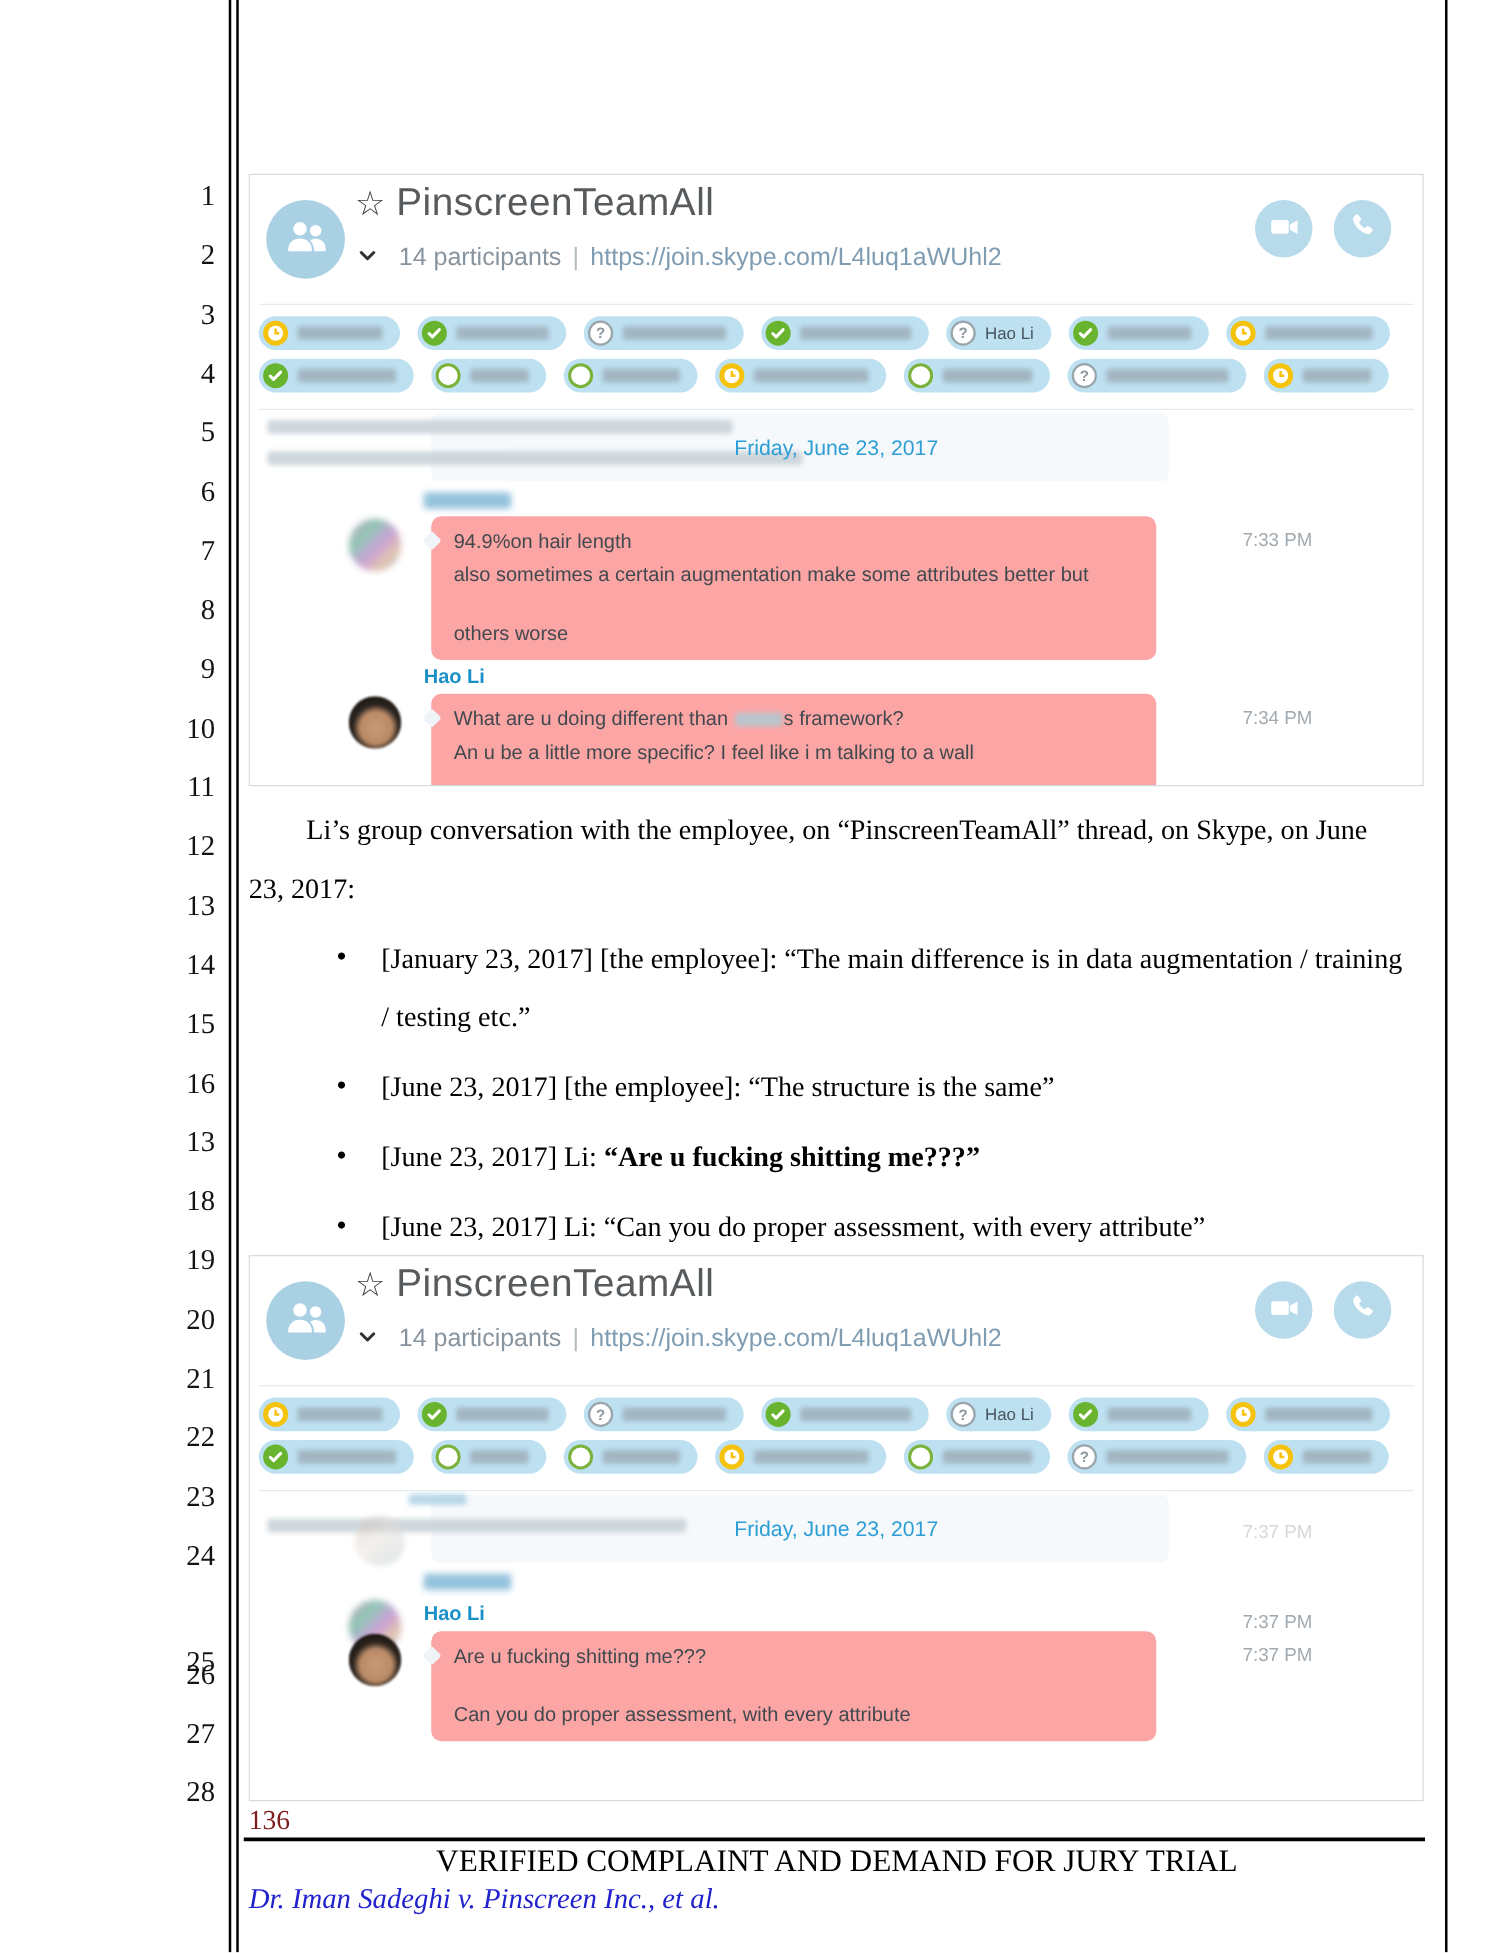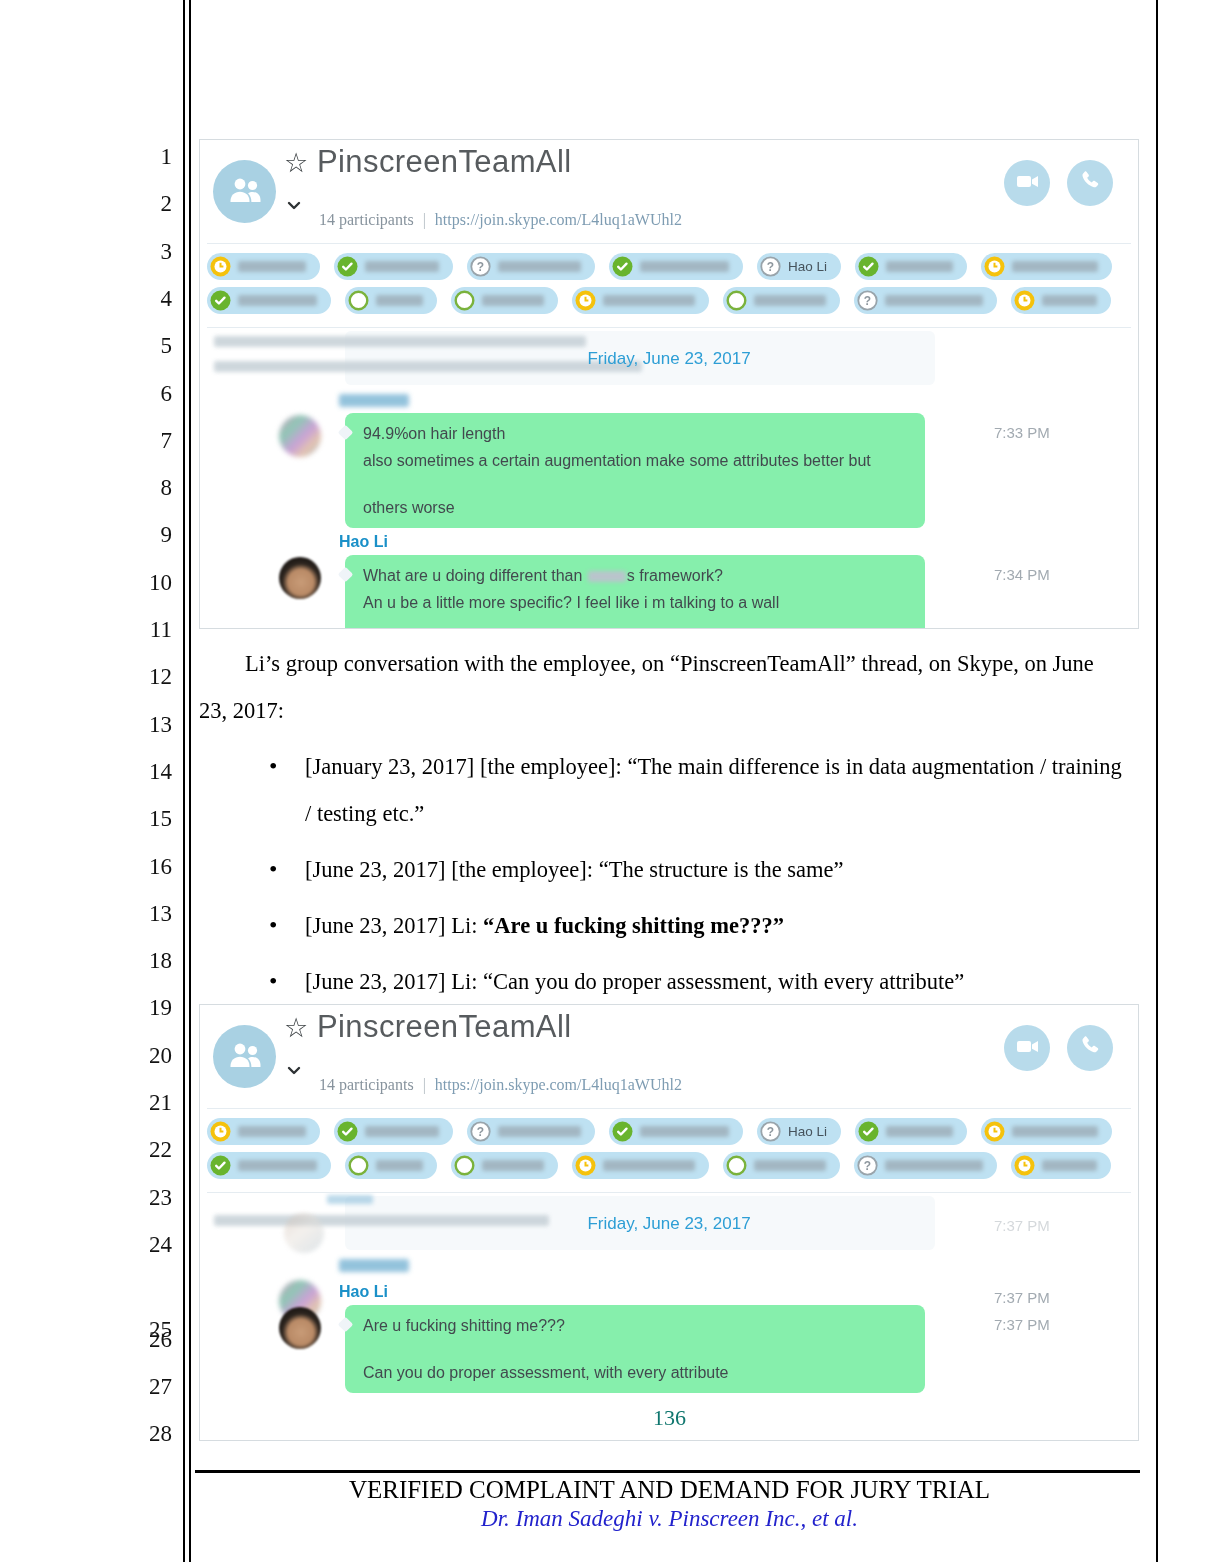--- a/index.html
+++ b/index.html
@@ -16,21 +16,21 @@
   
   .skype{position:absolute;left:199px;width:940px;border:1px solid #d6dce0;background:#fff;
          box-sizing:border-box;overflow:hidden;}
   .sk-head{position:absolute;top:0;left:0;right:0;height:103px;}
   .gavatar{position:absolute;left:13px;top:20px;width:63px;height:63px;border-radius:50%;
            background:#a9d1e3;display:flex;align-items:center;justify-content:center;}
   .sk-star{position:absolute;left:84px;top:10px;font-size:27px;color:#3d4245;line-height:1;}
   .sk-title{position:absolute;left:117px;top:4px;font-size:31px;font-weight:300;color:#575b5e;
             letter-spacing:.4px;white-space:nowrap;}
   .sk-chev{position:absolute;left:87px;top:57px;}
-  .sk-sub{position:absolute;left:119px;top:71px;font-size:16px;color:#87939d;white-space:nowrap;font-family:Liberation Serif, serif;}
+  .sk-sub{position:absolute;left:119px;top:55px;font-size:20px;color:#87939d;white-space:nowrap;}
   .sk-sub .sep{color:#b3bcc2;margin:0 9px;}
   .sk-sub .url{color:#7e9cb2;}
   .cbtn{position:absolute;top:20px;width:46px;height:46px;border-radius:50%;background:#b8dbeb;
         display:flex;align-items:center;justify-content:center;cursor:pointer;}
   .cbtn.video{left:804px}.cbtn.call{left:867px}
   .sk-div{position:absolute;left:7px;right:7px;height:1px;background:#e5ecf1;}
 
   .pillrow{position:absolute;left:7px;right:0;height:28px;display:flex;align-items:center;}
   .pill{display:inline-flex;align-items:center;height:27px;border-radius:14px;background:#bee1f2;
         padding:0 14px 0 3px;margin-right:14px;flex:none;}
@@ -54,46 +54,46 @@
   .msg-name{margin:0 0 0 139px;height:22px;font-size:16px;font-weight:700;color:#1a90c8;
             display:flex;align-items:flex-start;}
   .nblur{display:inline-block;width:70px;height:13px;margin-top:3px;background:#79b4d4;
          filter:blur(2.5px);border-radius:2px;opacity:.8;}
   .msg-row{position:relative;margin-bottom:5px;}
   .mavatar{position:absolute;left:79px;top:2px;width:42px;height:42px;border-radius:50%;cursor:pointer;}
   .av-blur{background:linear-gradient(135deg,#d09cc0 0%,#8fc7b5 30%,#c9a2d6 55%,#e3c4b0 75%,#9fb5c9 100%);
            filter:blur(2.5px);}
   .av-hao{background:radial-gradient(circle at 52% 60%,#c89b77 0%,#b98a66 38%,#2e2620 55%,#171310 78%),#f0f0f0;
           filter:blur(1px);}
-  .bubble{position:relative;margin-left:145px;width:580px;box-sizing:border-box;background:#86efac;
+  .bubble{position:relative;margin-left:145px;width:580px;box-sizing:border-box;background:#fca5a5;
           border-radius:8px;padding:9px 26px 9px 18px;font-size:16px;line-height:23px;color:#42494e;}
   .bubble:before{content:"";position:absolute;left:-5px;top:14px;width:11px;height:11px;background:#eff4f8;
                  transform:rotate(45deg);border-radius:2px;}
   .bubble p{margin:0 0 4px;}
   .bubble p:last-child{margin-bottom:0;margin-top:24px;}
   .tblur{display:inline-block;height:11px;background:#b9c4cc;filter:blur(2px);border-radius:2px;
          margin:0 1px -1px 1px;}
   .mtime{position:absolute;left:794px;top:11px;font-size:15px;color:#a2aab1;}
 
   
   .doc{position:absolute;left:199px;top:640px;width:948px;font-family:"Liberation Serif",serif;
        font-size:22.5px;color:#000;line-height:47px;}
   .doc .intro{margin:0;text-indent:46px;}
   .doc ul{list-style:none;margin:8px 0 0;padding:0;}
   .doc li{position:relative;margin:9px 0 0 106px;}
   .doc li:before{content:"\2022";position:absolute;left:-36px;font-size:24px;}
   .doc .bold{font-weight:700;}
 
   
-  .pgnum{position:absolute;left:199px;width:941px;top:1405px;text-align:center;
-         font-family:"Liberation Serif",serif;font-size:22px;color:#0f766e;}
+  .pgnum{position:absolute;left:199px;width:941px;top:1443px;text-align:left;
+         font-family:"Liberation Serif",serif;font-size:22px;color:#7f1d1d;}
   .footrule{position:absolute;left:195px;top:1470px;width:945px;height:3px;background:#000;}
   .foot-title{position:absolute;left:199px;width:941px;top:1476px;text-align:center;
               font-family:"Liberation Serif",serif;font-size:25px;color:#000;}
-  .foot-case{position:absolute;left:199px;width:941px;top:1506px;text-align:center;
+  .foot-case{position:absolute;left:199px;width:941px;top:1506px;
              font-family:"Liberation Serif",serif;font-style:italic;font-size:23px;color:#2222cc;}
 </style>
 </head>
 <body>
 
 <div class="page">
   <div id="lineNumbers">
       <span class="linenum" style="top:144px">1</span>
       <span class="linenum" style="top:191px">2</span>
       <span class="linenum" style="top:239px">3</span>

